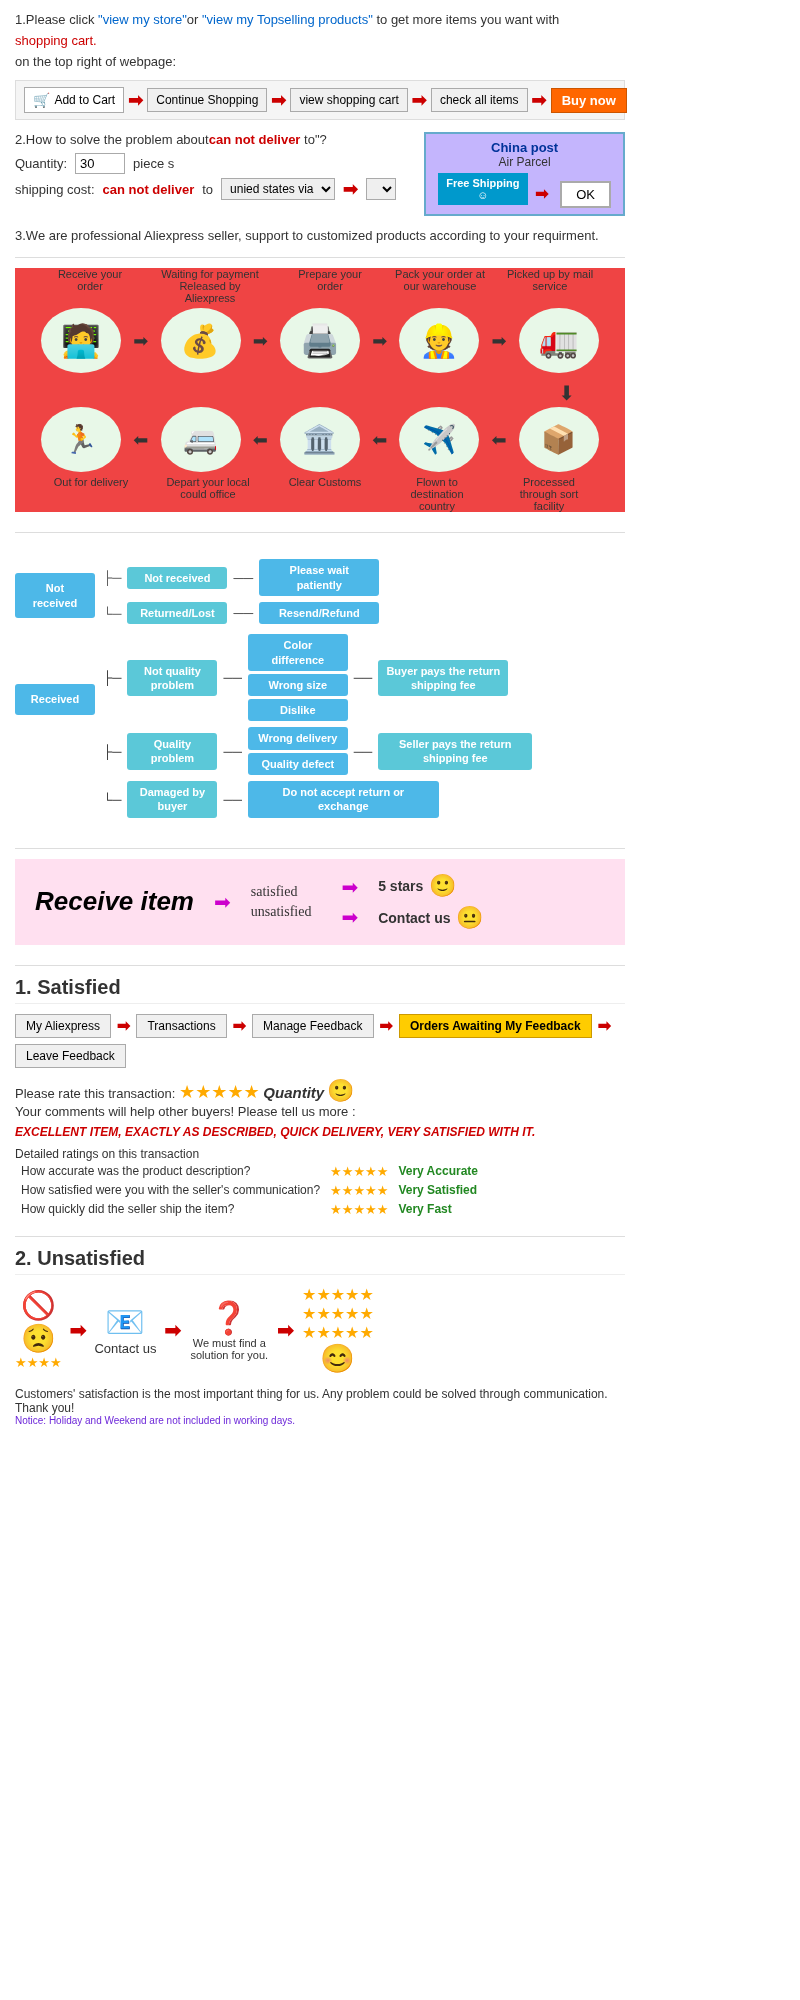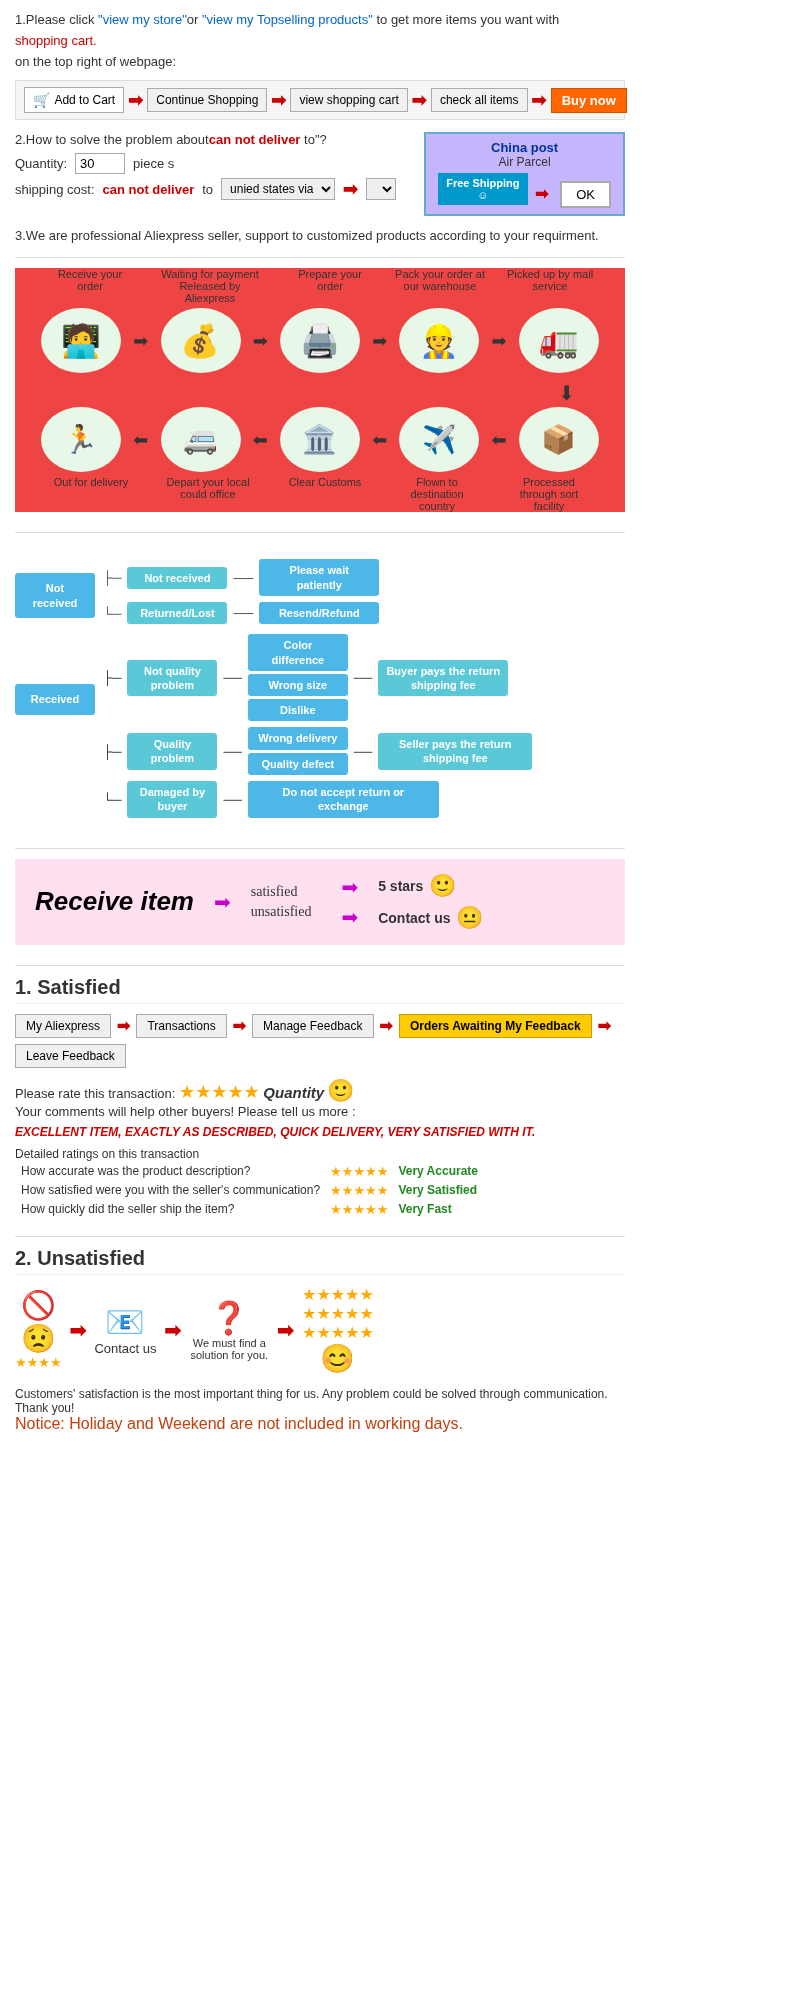--- a/index.html
+++ b/index.html
@@ -180,21 +180,21 @@
       border-bottom: 1px solid #eee;
       padding-bottom: 4px;
     }
     .unsat-flow {
       display: flex;
       align-items: center;
       gap: 8px;
       margin-bottom: 12px;
     }
     .unsat-stars { color: #ffaa00; font-size: 13px; }
-    .notice-text { color: #c2410c; font-size: 16px; }
+    .notice-text { color: #6d28d9; font-size: 10px; }
     .normal-notice { color: #333; font-size: 12px; }
 
     
     .divider { border-top: 1px solid #ddd; margin: 10px 0; }
     .ct-box {
       padding: 4px 8px;
       color: #fff;
       font-size: 11px;
       font-weight: bold;
       border-radius: 3px;

